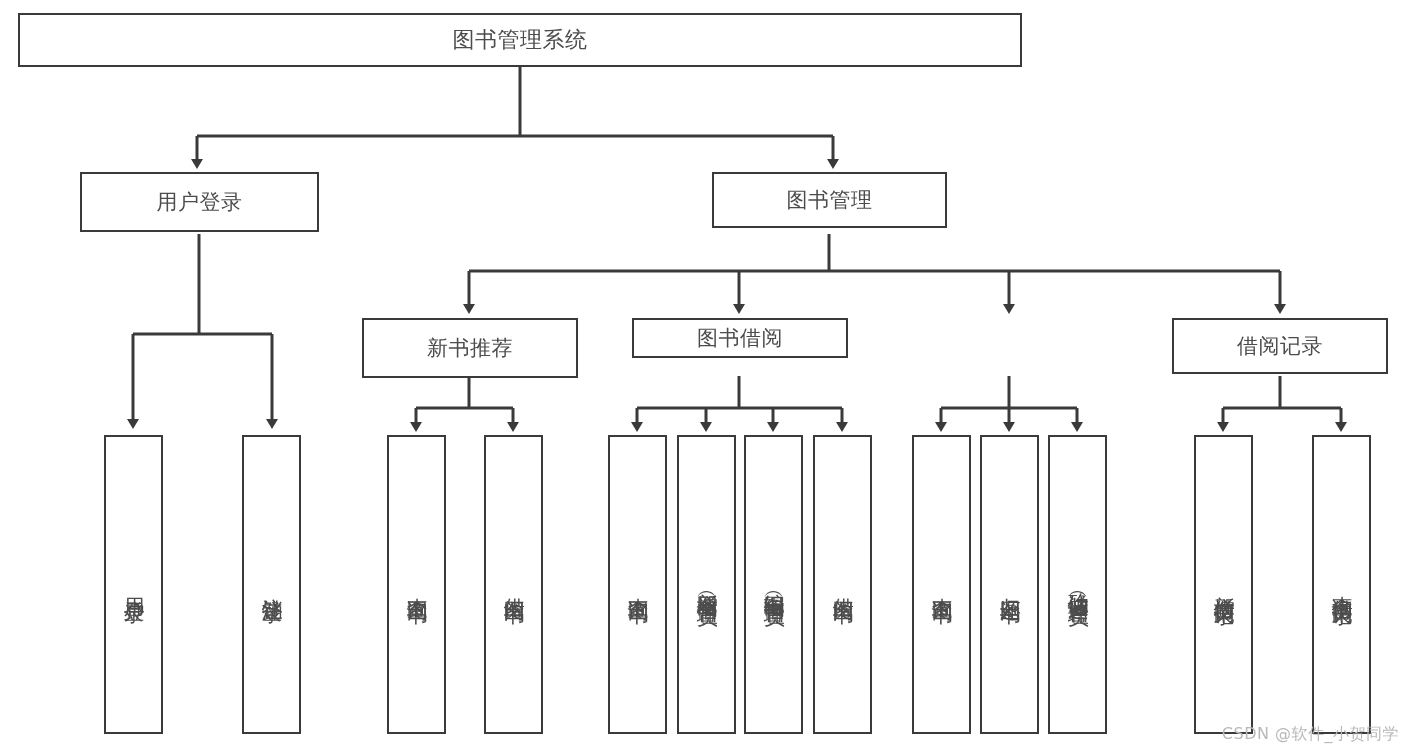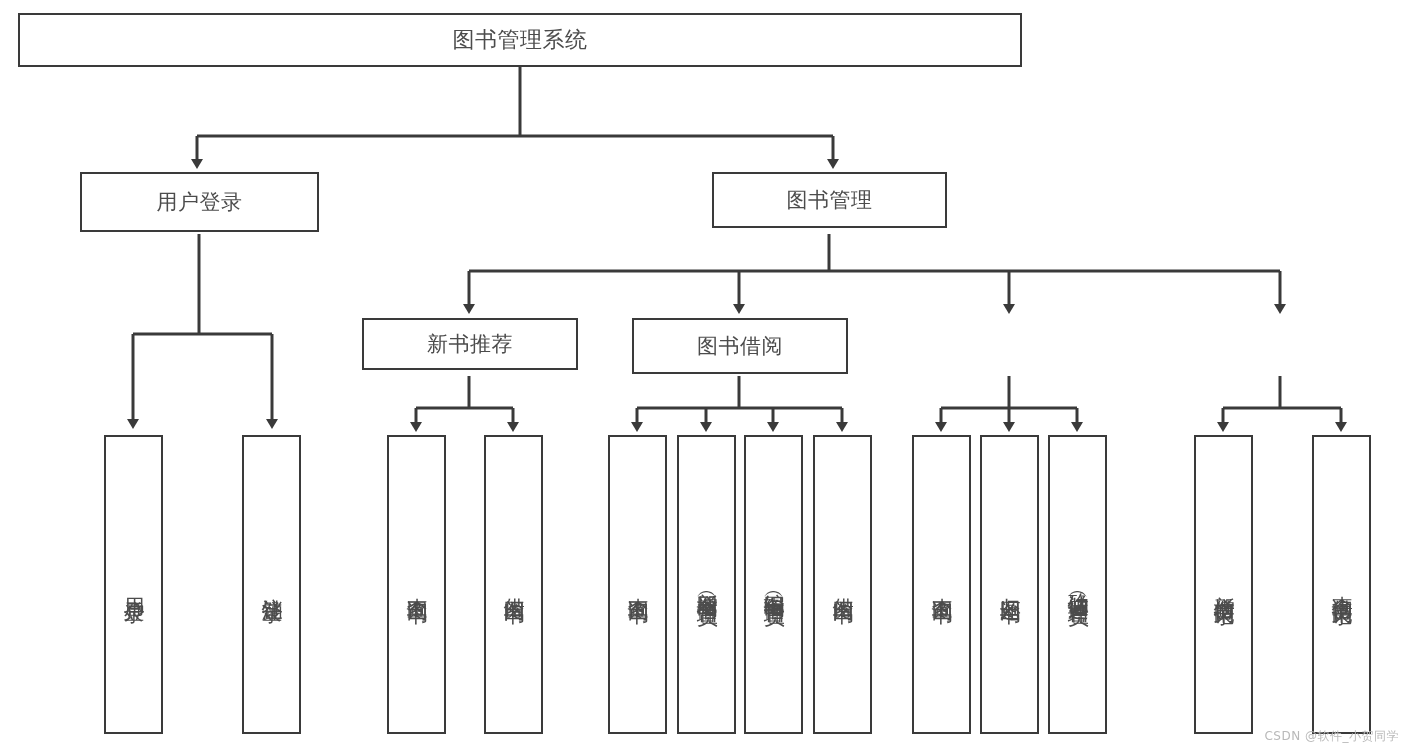--- a/index.html
+++ b/index.html
@@ -44,21 +44,21 @@
     line-height:1.12;
     letter-spacing:2px;
     white-space:nowrap;
     max-height:292px;
   }
 
   #watermark{
     position:absolute;
     right:6px;
     bottom:2px;
-    font-size:12px;
+    font-size:16px;
     color:#b9b9b9;
     white-space:nowrap;
     letter-spacing:.5px;
     margin-top:18px;
   }
 </style>
 </head>
 <body>
 
 <div id="canvas">
@@ -117,25 +117,28 @@
     <span class="lbl">图书管理系统</span>
   </div>
 
   <div class="node h-node" style="left:80px;top:172px;width:239px;height:60px;">
     <span class="lbl">用户登录</span>
   </div>
   <div class="node h-node" style="left:712px;top:172px;width:235px;height:56px;">
     <span class="lbl">图书管理</span>
   </div>
 
-  <div class="node h-node" style="left:362px;top:318px;width:216px;height:52px;">
+  <div class="node h-node" style="left:362px;top:318px;width:216px;height:60px;">
     <span class="lbl">新书推荐</span>
   </div>
-  <div class="node h-node" style="left:632px;top:318px;width:216px;height:56px;">
+  <div class="node h-node" style="left:632px;top:318px;width:216px;height:40px;">
     <span class="lbl">图书借阅</span>
+  </div>
+  <div class="node h-node" style="left:1172px;top:318px;width:216px;height:56px;">
+    <span class="lbl">借阅记录</span>
   </div>
 
   <div class="node v-node" style="left:104px;top:435px;width:59px;height:299px;">
     <span class="lbl">用户登录</span>
   </div>
   <div class="node v-node" style="left:242px;top:435px;width:59px;height:299px;">
     <span class="lbl">注销登录</span>
   </div>
 
   <div class="node v-node" style="left:387px;top:435px;width:59px;height:299px;">

